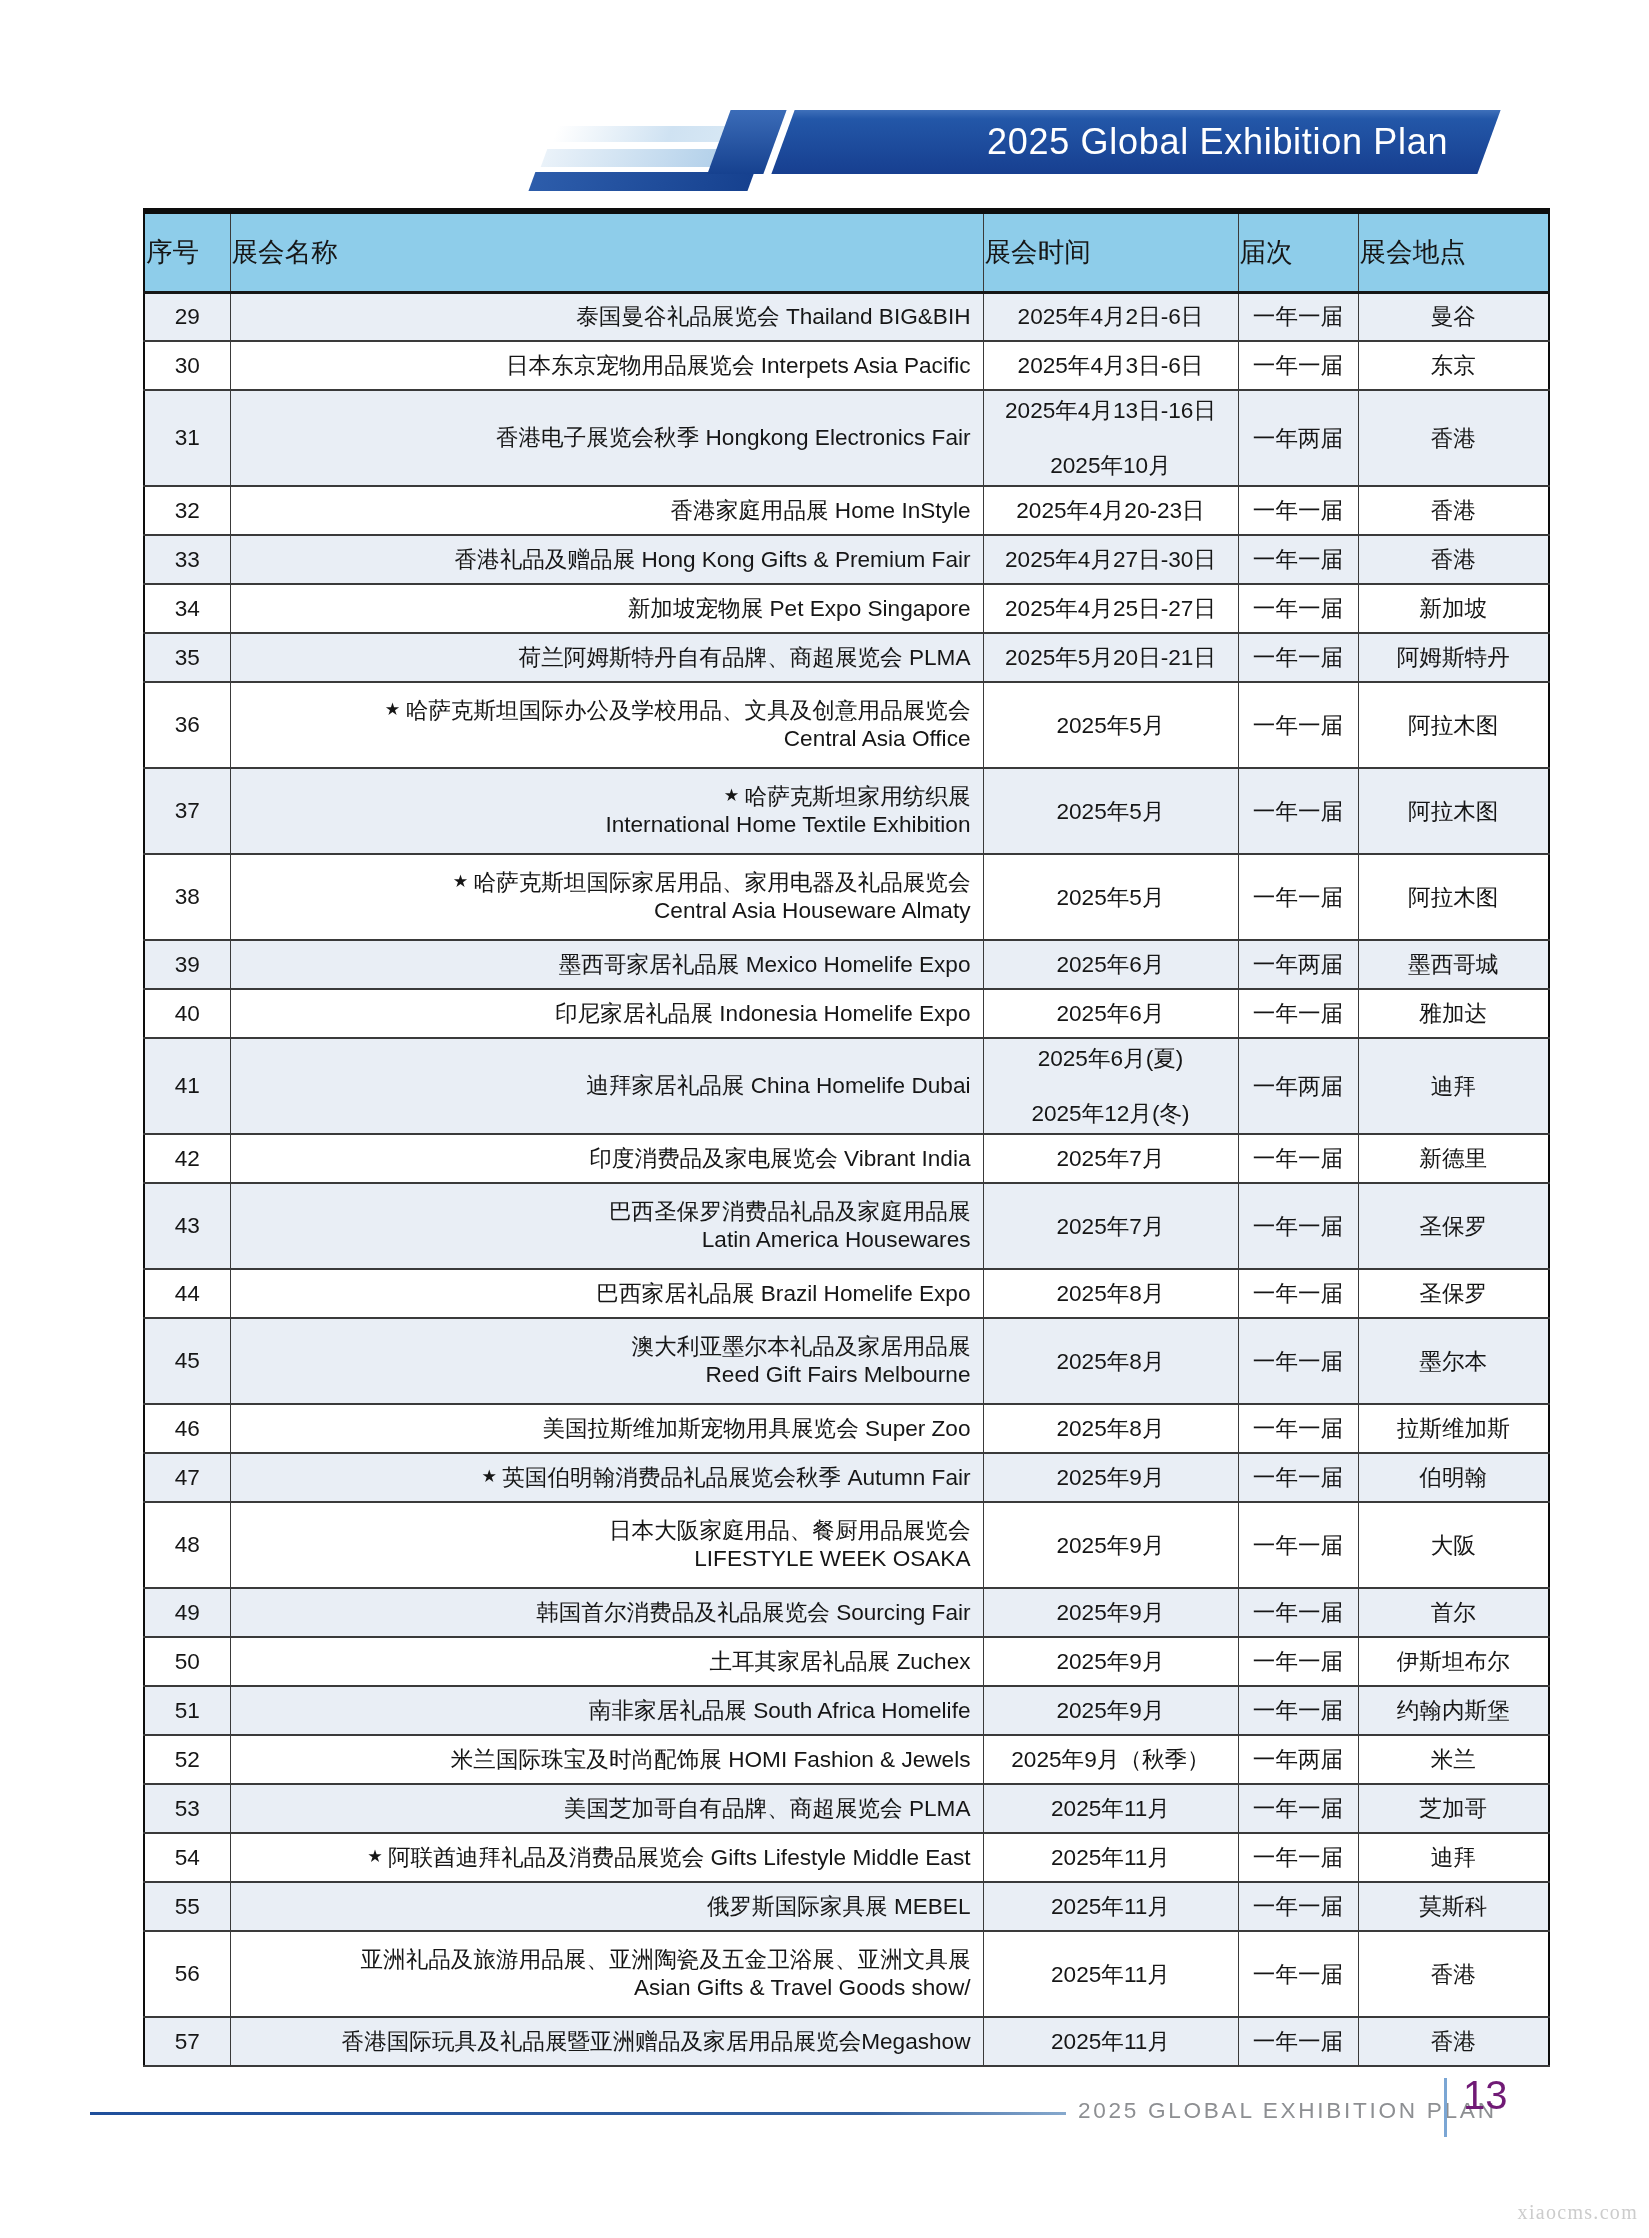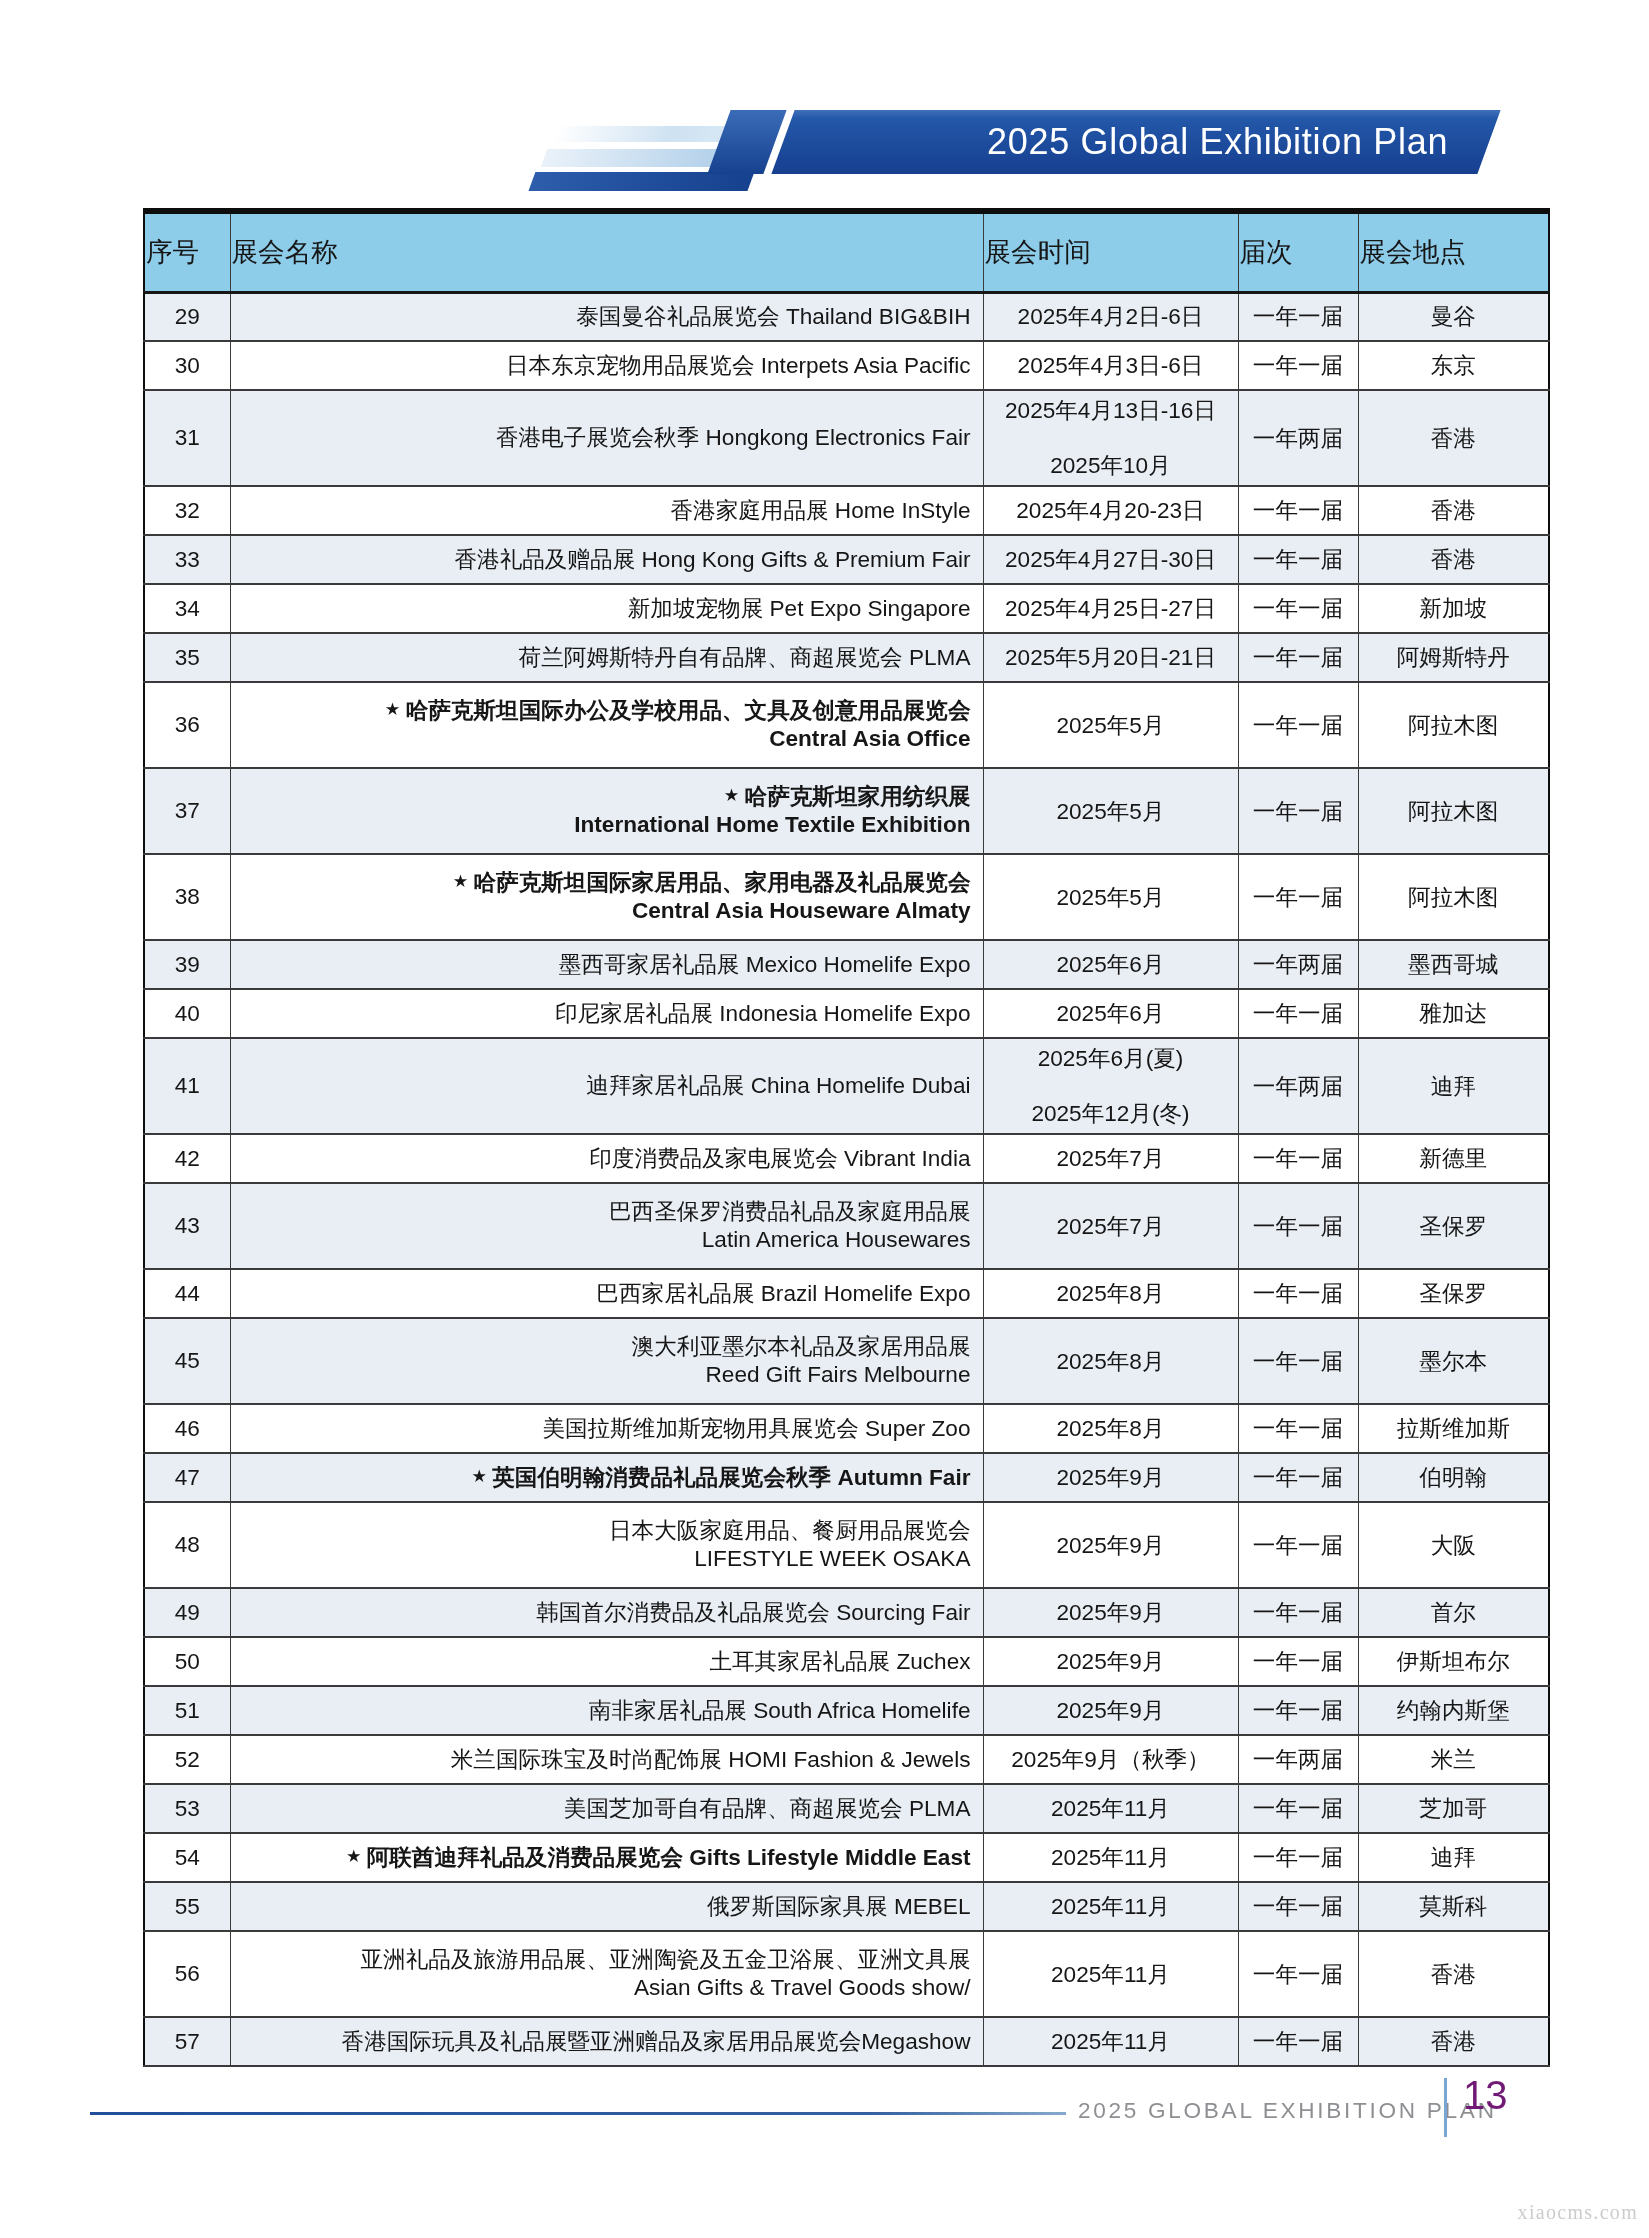--- a/index.html
+++ b/index.html
@@ -54,21 +54,21 @@
     border-bottom:3.3px solid #161616;
   }
   .exh-table td{font-size:22.6px;background:#ffffff;}
   tr.shade td{background:#e9eef5;}
   tr.single td{height:49px;}
   tr.tall td{height:86px;}
   td.c-no,td.c-time,td.c-freq,td.c-loc{text-align:center;padding:4px 2.7px;}
   td.c-name{text-align:right;padding:9.3px 12px 9.3px 17.3px;line-height:1.25;}
   .name-line{white-space:nowrap;}
   .name-line + .name-line{}
-  tr.bold .name-line{font-weight:bold;}
+  tr.bold .name-line{font-weight:normal;}
   .time-line + .time-line{margin-top:24px;}
   .star{font-size:17.3px;margin-right:5.3px;position:relative;top:-2.7px;}
 
   
   .footer-line{
     position:absolute;left:90px;top:2112px;width:976px;height:3.3px;
     background:linear-gradient(90deg,#1f4f9b 0%,#33609f 80%,#87a9cd 100%);
   }
   .footer-text{
     position:absolute;left:1078px;top:2098px;

